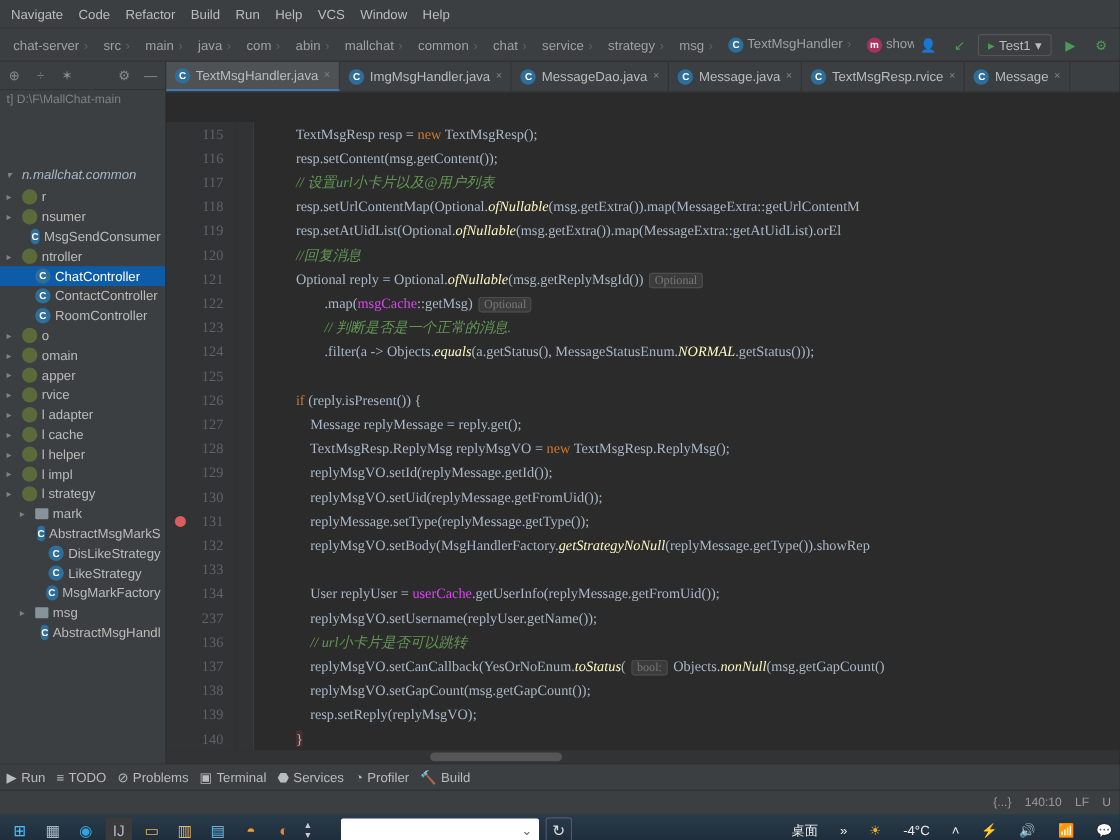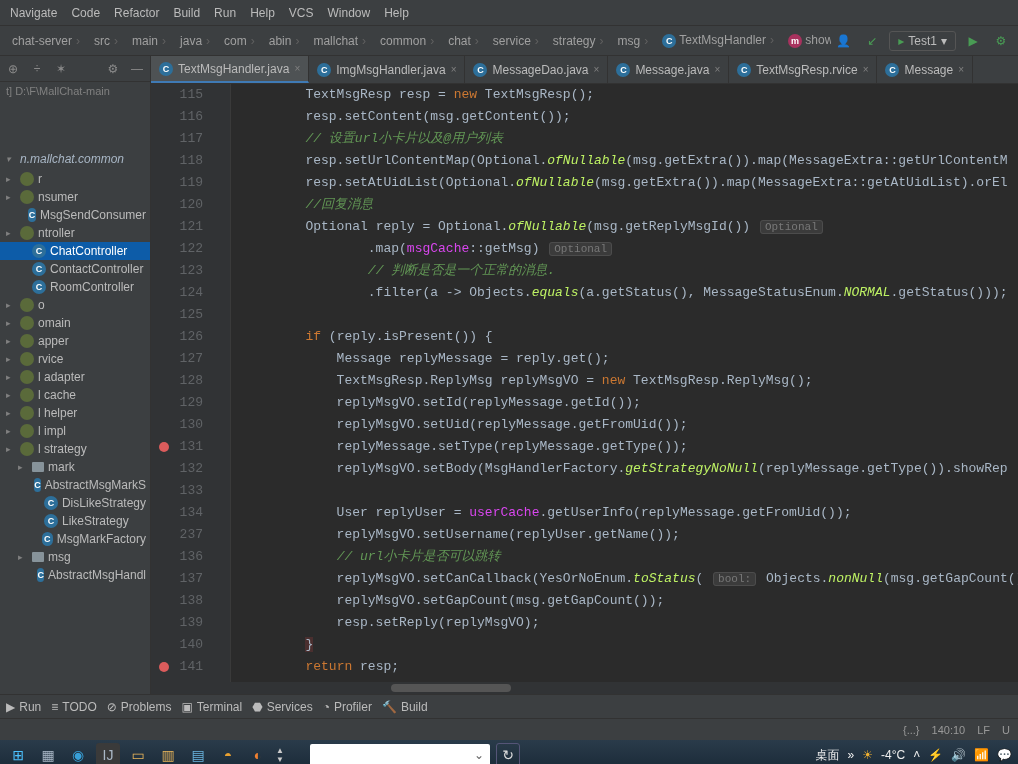--- a/index.html
+++ b/index.html
@@ -179,23 +179,24 @@
 }
 .tab.active {
   background: #4e5254;
   border-bottom: 2px solid #3f7ab5;
 }
 .tab .close { color: #808080; font-size: 10px; }
 .editor-body {
   flex: 1;
   display: flex;
   overflow: hidden;
-  font-family: Liberation Mono, monospace;
+  font-family: Liberation Serif, serif;
   font-size: 13px;
   line-height: 22px;
+  margin-top: 27px;
 }
 .gutter {
   width: 64px;
   background: #313335;
   text-align: right;
   padding: 0 12px 0 0;
   color: #606366;
   user-select: none;
 }
 .gutter .ln { height: 22px; position: relative; }
@@ -215,21 +216,21 @@
 .code {
   flex: 1;
   padding-left: 12px;
   overflow: hidden;
   white-space: pre;
 }
 .code .line { height: 22px; }
 .kw { color: #cc7832; }
 .cmt { color: #629755; font-style: italic; }
 .fld { color: #d946ef; }
-.ital { font-style: italic; color: #bef264; }
+.ital { font-style: italic; color: #fef9c3; }
 .hint {
   background: #3b3b3b;
   border: 1px solid #4c4c4c;
   color: #787878;
   padding: 0 4px;
   border-radius: 3px;
   font-size: 11px;
   margin: 0 2px;
 }
 .err { background: #4a2f2f; }
@@ -288,21 +289,21 @@
   width: 24px; height: 24px;
   display: flex;
   align-items: center;
   justify-content: center;
   font-size: 14px;
 }
 .taskbar .tray {
   margin-left: auto;
   display: flex;
   align-items: center;
-  gap: 8px;
+  gap: 20px;
   color: #eee;
   font-size: 12px;
 }
 .c-icon {
   width: 14px; height: 14px;
   border-radius: 50%;
   background: #2d6f9a;
   color: #fff;
   font-size: 9px;
   font-weight: bold;

